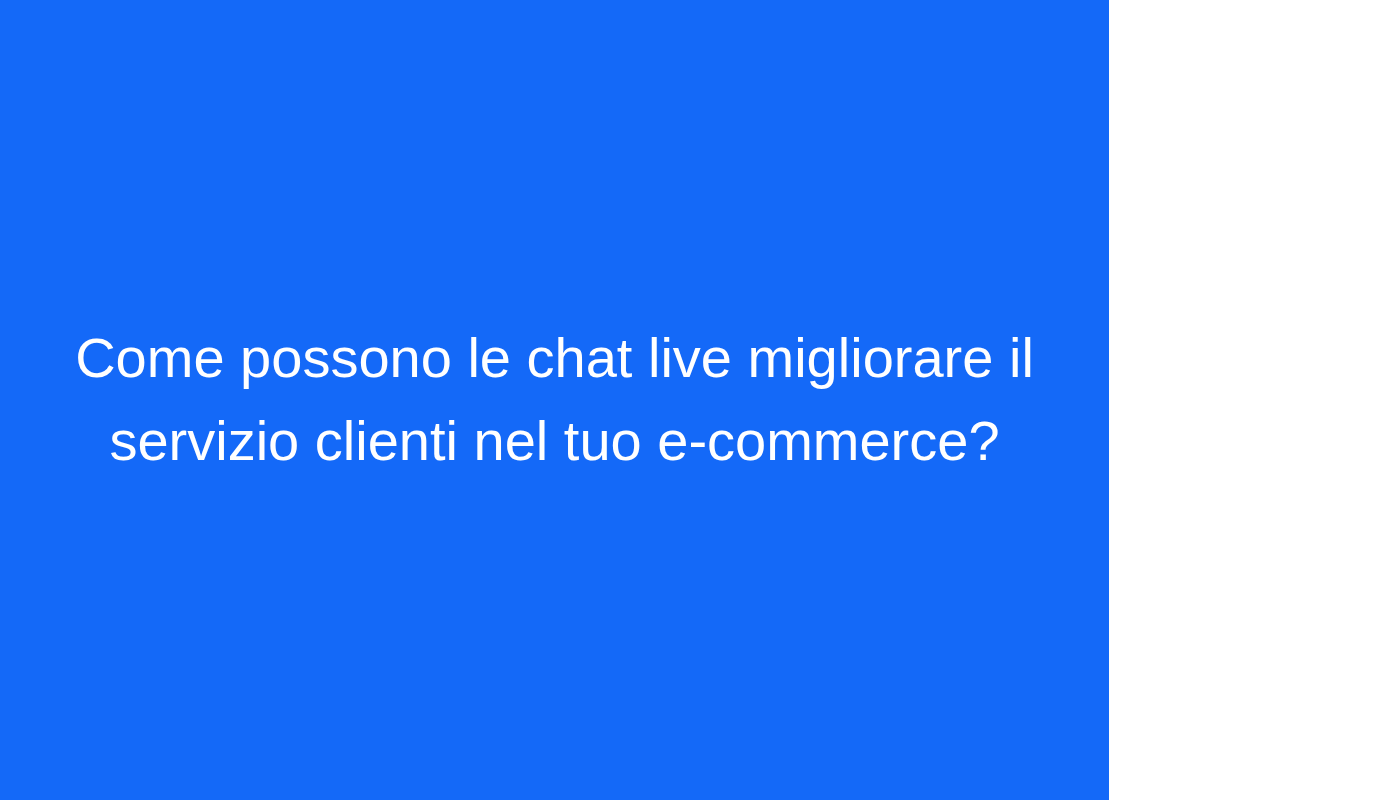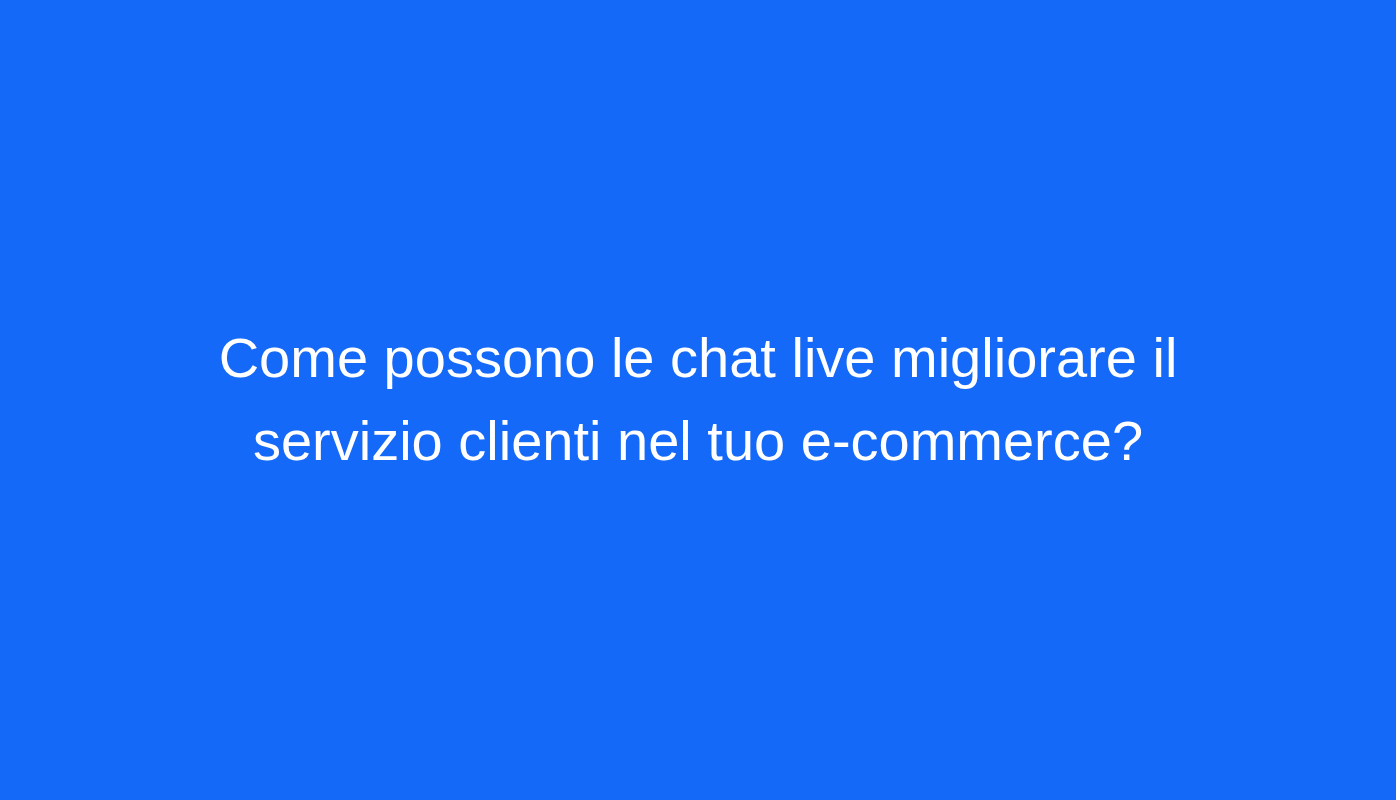--- a/index.html
+++ b/index.html
@@ -12,21 +12,21 @@
     width: 1400px;
     height: 800px;
     overflow: hidden;
     font-family: "Liberation Sans", sans-serif;
   }
 
   
   .hero-banner {
     position: relative;
     box-sizing: border-box;
-    width: 1396px;
+    width: 1109px;
     height: 800px;
     background-color: #1469f8;
     display: flex;
     align-items: center;
     justify-content: center;
     overflow: hidden;
   }
 
   .hero-inner {
     width: 1120px;

